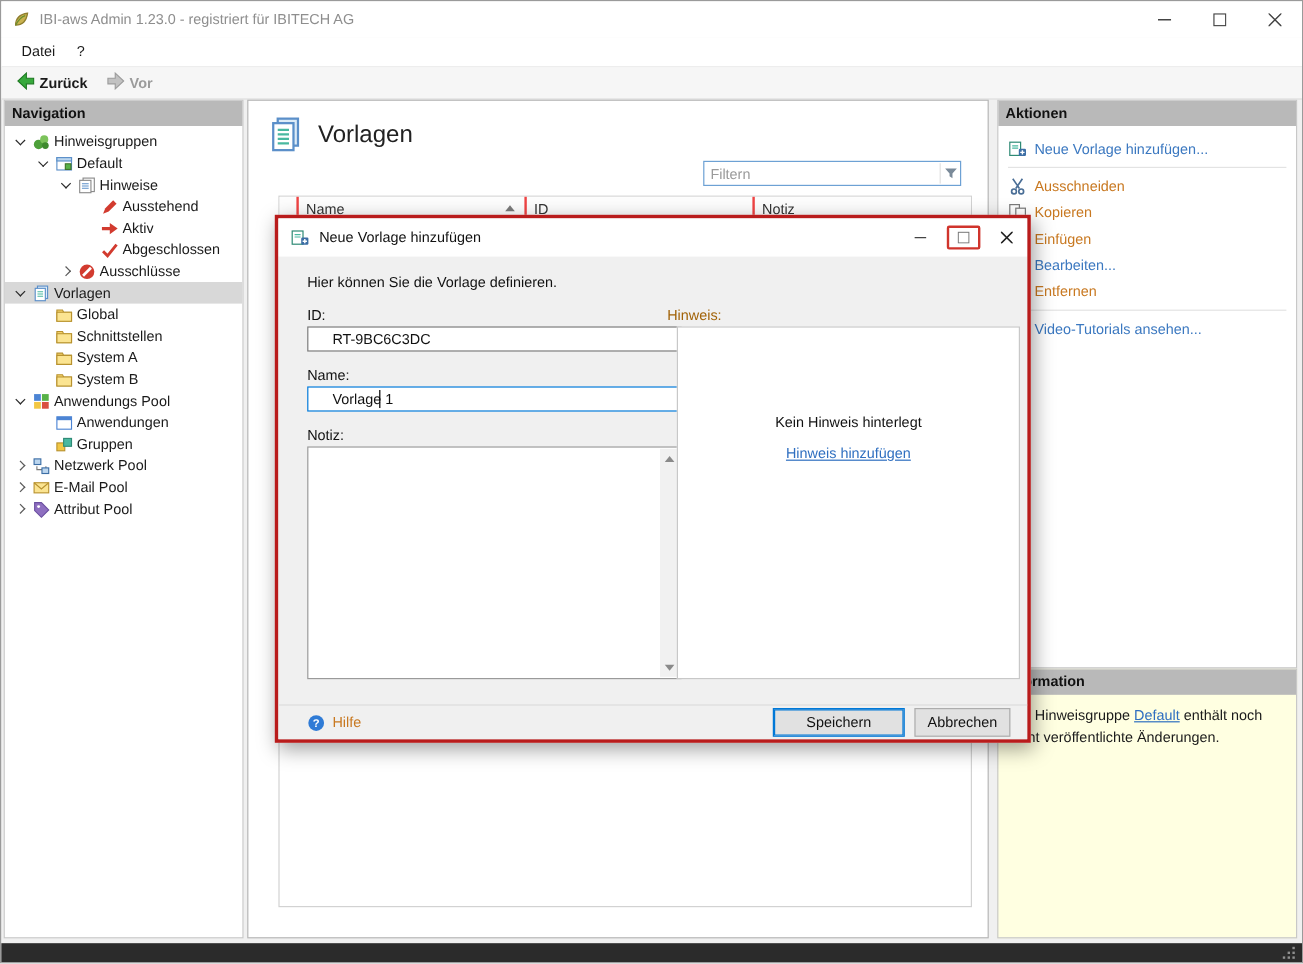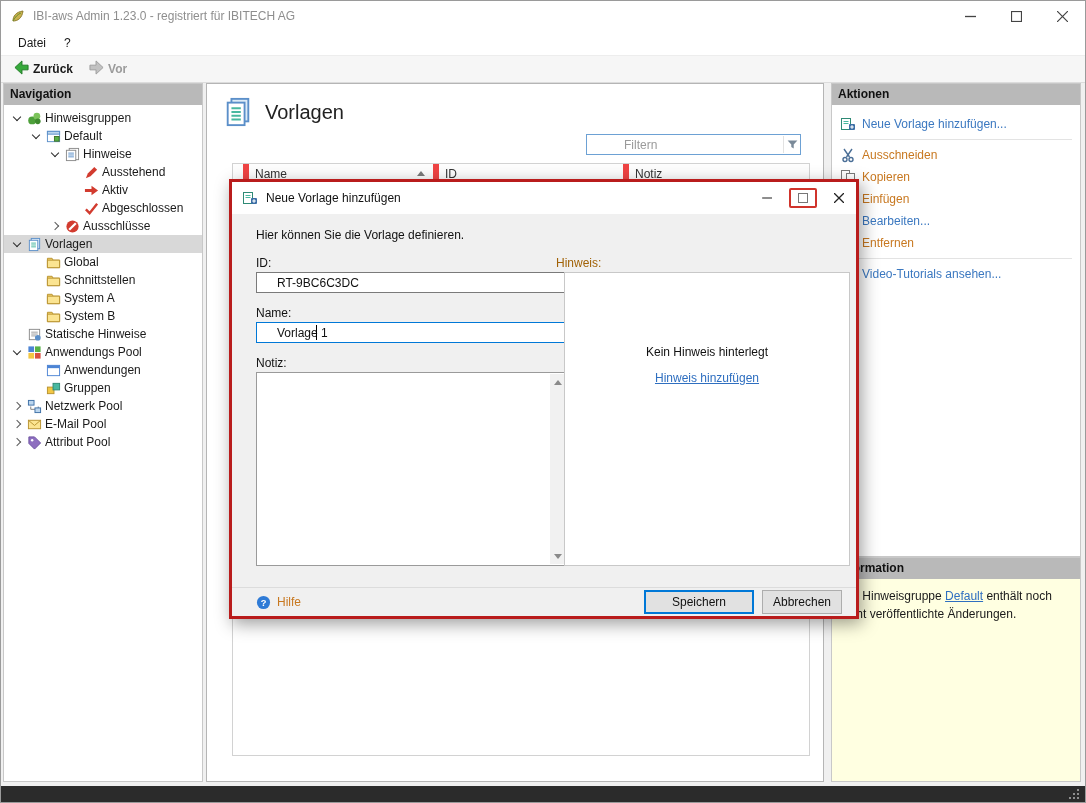--- a/index.html
+++ b/index.html
@@ -48,28 +48,28 @@
   .ticon{width:15px;height:15px;flex:none;display:inline-flex;}
   .ticon svg{width:15px;height:15px;}
   .tlabel{overflow:hidden;text-overflow:ellipsis;}
 
   
   .main-panel{position:absolute;left:205px;top:82px;width:618px;bottom:20px;background:#FFFFFF;border:1px solid #B5B5B5;}
   .main-title-row{position:absolute;top:12px;left:16px;display:flex;align-items:center;gap:12px;}
   .main-title-icon{width:30px;height:32px;display:inline-flex;}
   .main-title-icon svg{width:30px;height:32px;}
   .main-title{font-size:20px;color:#222;}
-  .filter-box{position:absolute;top:50px;right:22px;width:215px;height:21px;border:1px solid #6DA1D4;background:#FFF;display:flex;align-items:center;padding-left:32px;}
+  .filter-box{position:absolute;top:50px;right:22px;width:215px;height:21px;border:1px solid #6DA1D4;background:#FFF;display:flex;align-items:center;}
   .filter-input{flex:1;border:none;outline:none;height:17px;font-size:12px;padding-left:5px;font-family:"Liberation Sans",sans-serif;color:#333;background:transparent;}
   .filter-input::placeholder{color:#9A9A9A;}
   .filter-icon{width:17px;height:17px;flex:none;display:inline-flex;align-items:center;justify-content:center;border-left:1px solid #E2E2E2;}
   .filter-icon svg{width:13px;height:13px;}
   .table-box{position:absolute;top:79px;left:25px;right:13px;bottom:25px;border:1px solid #D2D2D2;background:#FFF;}
   .thead{display:flex;height:20px;border-bottom:1px solid #D9D9D9;background:#FDFDFD;}
-  .th{font-size:12px;color:#333;display:flex;align-items:center;padding-left:6px;border-right:6px solid #ef4444;position:relative;}
+  .th{font-size:12px;color:#333;display:flex;align-items:center;padding-left:6px;border-right:2px solid #ef4444;position:relative;}
   .th.c0{width:16px;padding-left:0;}
   .th.c1{width:190px;}
   .th.c2{width:190px;}
   .th.c3{flex:1;border-right:none;}
   .sort-asc{position:absolute;right:8px;width:0;height:0;border-left:4px solid transparent;border-right:4px solid transparent;border-bottom:5px solid #7A7A7A;}
 
   
   .actions-panel{position:absolute;left:830px;top:82px;width:250px;height:474px;background:#FFFFFF;border:1px solid #C8C8C8;}
   .actions-body{padding-top:8px;}
   .action-item{display:flex;align-items:center;gap:6px;height:22px;padding-left:8px;font-size:12px;white-space:nowrap;}
@@ -310,31 +310,20 @@
         <span class="chev"></span>
         <span class="ticon">
             <svg viewBox="0 0 16 16">
               <path fill="#F3D06A" stroke="#B8922F" d="M1.5 3.5h5l1 2h7v8h-13z"></path>
               <path fill="#FBE491" stroke="#B8922F" d="M1.5 5.5h13v8h-13z"></path>
             </svg>
           </span>
         <span class="tlabel">System B</span>
       </div>
 
-      <div class="trow l0">
-        <span class="chev"></span>
-        <span class="ticon">
-            <svg viewBox="0 0 16 16">
-              <rect x="2.5" y="2.5" width="11" height="11" fill="#fff" stroke="#8a8a8a"></rect>
-              <path d="M4.5 5.5h7M4.5 7.5h7M4.5 9.5h5" stroke="#9a9a9a"></path>
-              <circle cx="11.5" cy="11.5" r="3" fill="#5B8FC9"></circle>
-            </svg>
-          </span>
-        <span class="tlabel">Statische Hinweise</span>
-      </div>
 
       <div class="trow l0">
         <span class="chev open"></span>
         <span class="ticon">
             <svg viewBox="0 0 16 16">
               <rect x="1.5" y="1.5" width="6" height="6" fill="#4C84D4"></rect>
               <rect x="8.5" y="1.5" width="6" height="6" fill="#58B247"></rect>
               <rect x="1.5" y="8.5" width="6" height="6" fill="#F2C744"></rect>
               <rect x="8.5" y="8.5" width="6" height="6" fill="#D95040"></rect>
             </svg>

